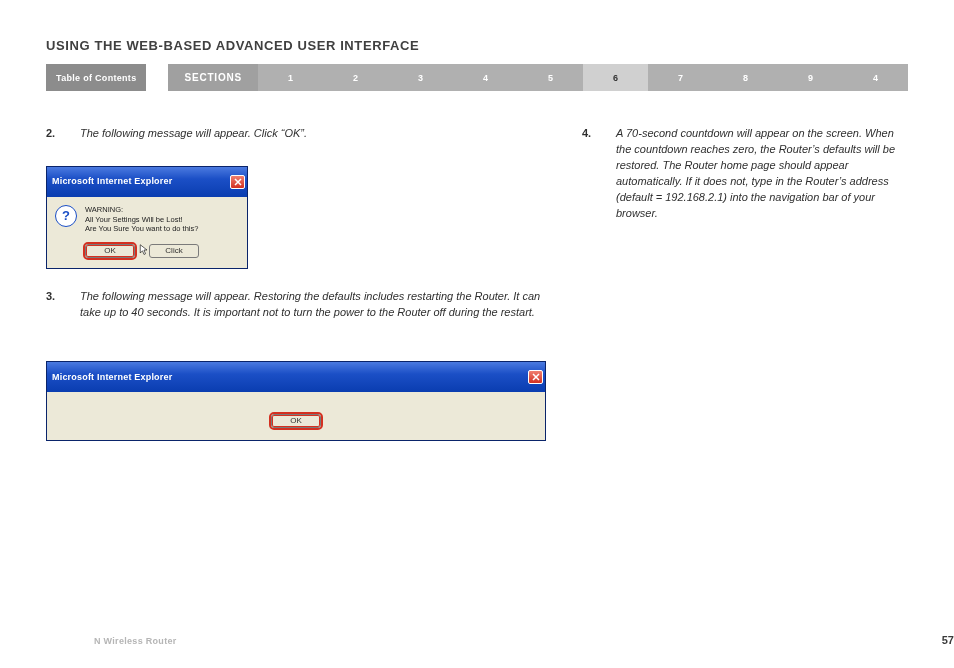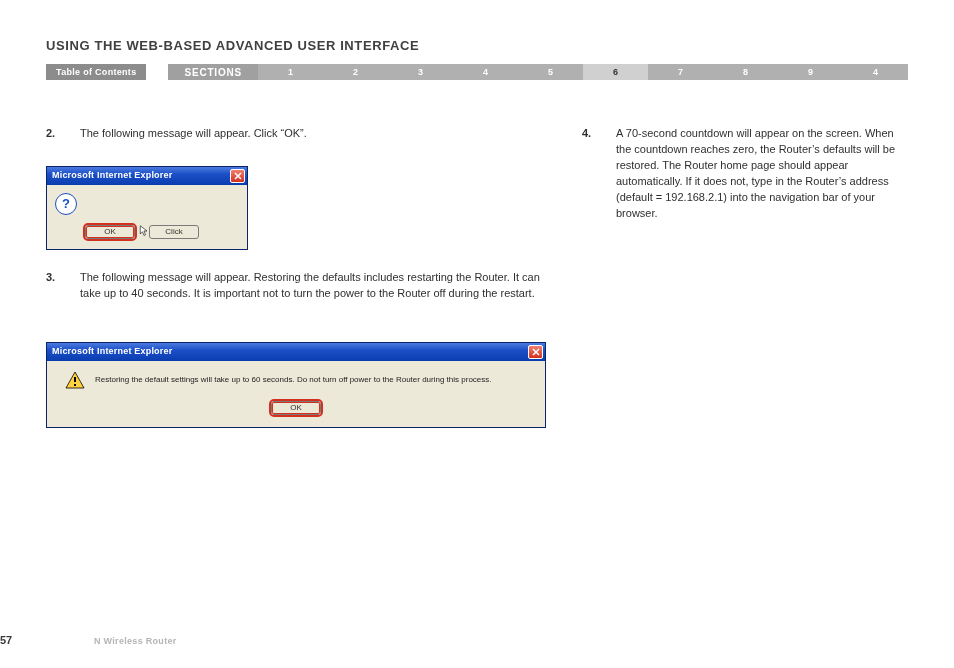--- a/index.html
+++ b/index.html
@@ -18,21 +18,21 @@
     font-size: 13px;
     font-weight: 700;
     letter-spacing: 0.6px;
     color: #404040;
   }
   .nav-strip {
     position: absolute;
     left: 46px;
     top: 64px;
     right: 46px;
-    height: 16px;
+    height: 27px;
     display: flex;
     align-items: stretch;
     font-size: 9px;
     font-weight: 700;
   }
   .nav-toc {
     background: #8c8c8c;
     color: #fff;
     padding: 0 10px;
     display: flex;
@@ -85,31 +85,32 @@
     display: flex;
     margin-bottom: 12px;
   }
   .step-num {
     width: 34px;
     flex-shrink: 0;
     font-weight: 700;
   }
   .step-text {
     flex: 1;
+    font-style: italic;
   }
 
   
   .dialog1 {
     margin-top: 24px;
     margin-bottom: 20px;
     width: 202px;
     border: 1px solid #0a246a;
   }
   .dlg-title {
-    height: 18px;
+    height: 30px;
     display: flex;
     align-items: center;
     justify-content: space-between;
     padding: 0 2px 0 5px;
     background: linear-gradient(#4b7ae0, #1b4fc6 40%, #0a3db0);
     color: #fff;
     font-size: 9px;
     font-weight: 700;
     letter-spacing: 0.2px;
   }
@@ -218,21 +219,21 @@
     margin-top: 12px;
     display: flex;
     justify-content: center;
   }
 
   .page-num {
     position: absolute;
     left: 0;
     right: 0;
     bottom: 22px;
-    text-align: left;
+    text-align: right;
     font-size: 11px;
     font-weight: 700;
     color: #3a3a3a;
   }
   .footer-left {
     position: absolute;
     left: 46px;
     bottom: 22px;
     font-size: 9px;
     font-weight: 700;
@@ -276,20 +277,25 @@
         <span>Microsoft Internet Explorer</span>
         <span class="dlg-close">
           <svg width="8" height="8" viewBox="0 0 8 8">
               <path d="M1 1 L7 7 M7 1 L1 7" stroke="#fff" stroke-width="1.5"></path>
             </svg>
         </span>
       </div>
       <div class="dlg-body">
         <div class="dlg1-row">
           <div class="dlg-qmark">?</div>
+          <div class="dlg1-msg">
+            <div>WARNING:</div>
+            <div>All Your Settings Will be Lost!</div>
+            <div>Are You Sure You want to do this?</div>
+          </div>
         </div>
         <div class="dlg1-btns">
           <div class="xp-btn highlight">OK</div>
           <div class="xp-btn">Click</div>
           <svg class="cursor-icon" viewBox="0 0 12 16">
             <path d="M1 1 L1 12 L4 9 L6 14 L8 13 L6 8 L10 8 Z" fill="#fff" stroke="#000" stroke-width="0.8"></path>
           </svg>
         </div>
       </div>
     </div>
@@ -302,30 +308,20 @@
     <div class="dialog2">
       <div class="dlg-title">
         <span>Microsoft Internet Explorer</span>
         <span class="dlg-close">
           <svg width="8" height="8" viewBox="0 0 8 8">
               <path d="M1 1 L7 7 M7 1 L1 7" stroke="#fff" stroke-width="1.5"></path>
             </svg>
         </span>
       </div>
       <div class="dlg2-body">
-        <div class="dlg2-row">
-          <div class="dlg-warn">
-            <svg width="20" height="18" viewBox="0 0 20 18">
-              <path d="M10 1 L19 17 L1 17 Z" fill="#ffd040" stroke="#000" stroke-width="0.8"></path>
-              <rect x="9" y="6" width="2" height="5" fill="#000"></rect>
-              <rect x="9" y="13" width="2" height="2" fill="#000"></rect>
-            </svg>
-          </div>
-          <div class="dlg2-msg">Restoring the default settings will take up to 60 seconds. Do not turn off power to the Router during this process.</div>
-        </div>
         <div class="dlg2-btns">
           <div class="xp-btn highlight">OK</div>
         </div>
       </div>
     </div>
 
   </div>
 
   <div class="col">
     <div class="step">

